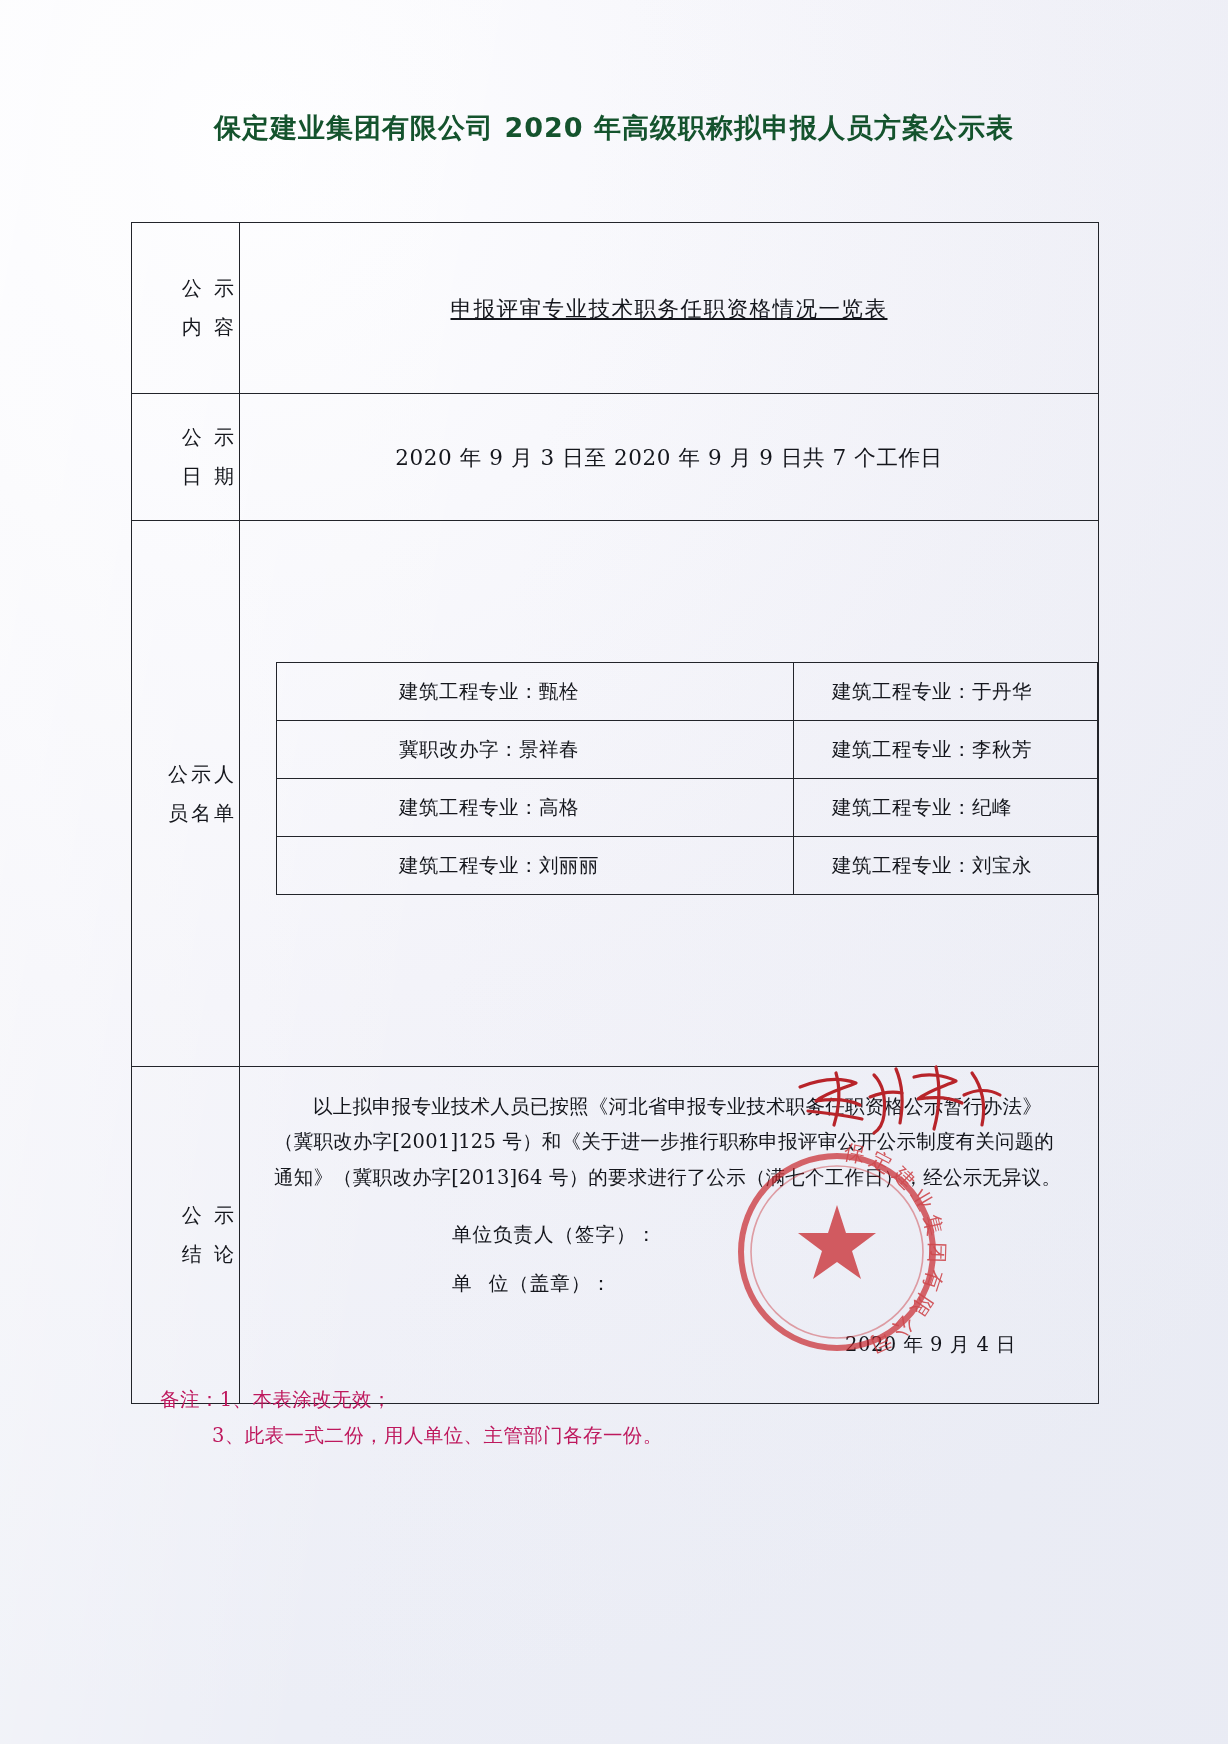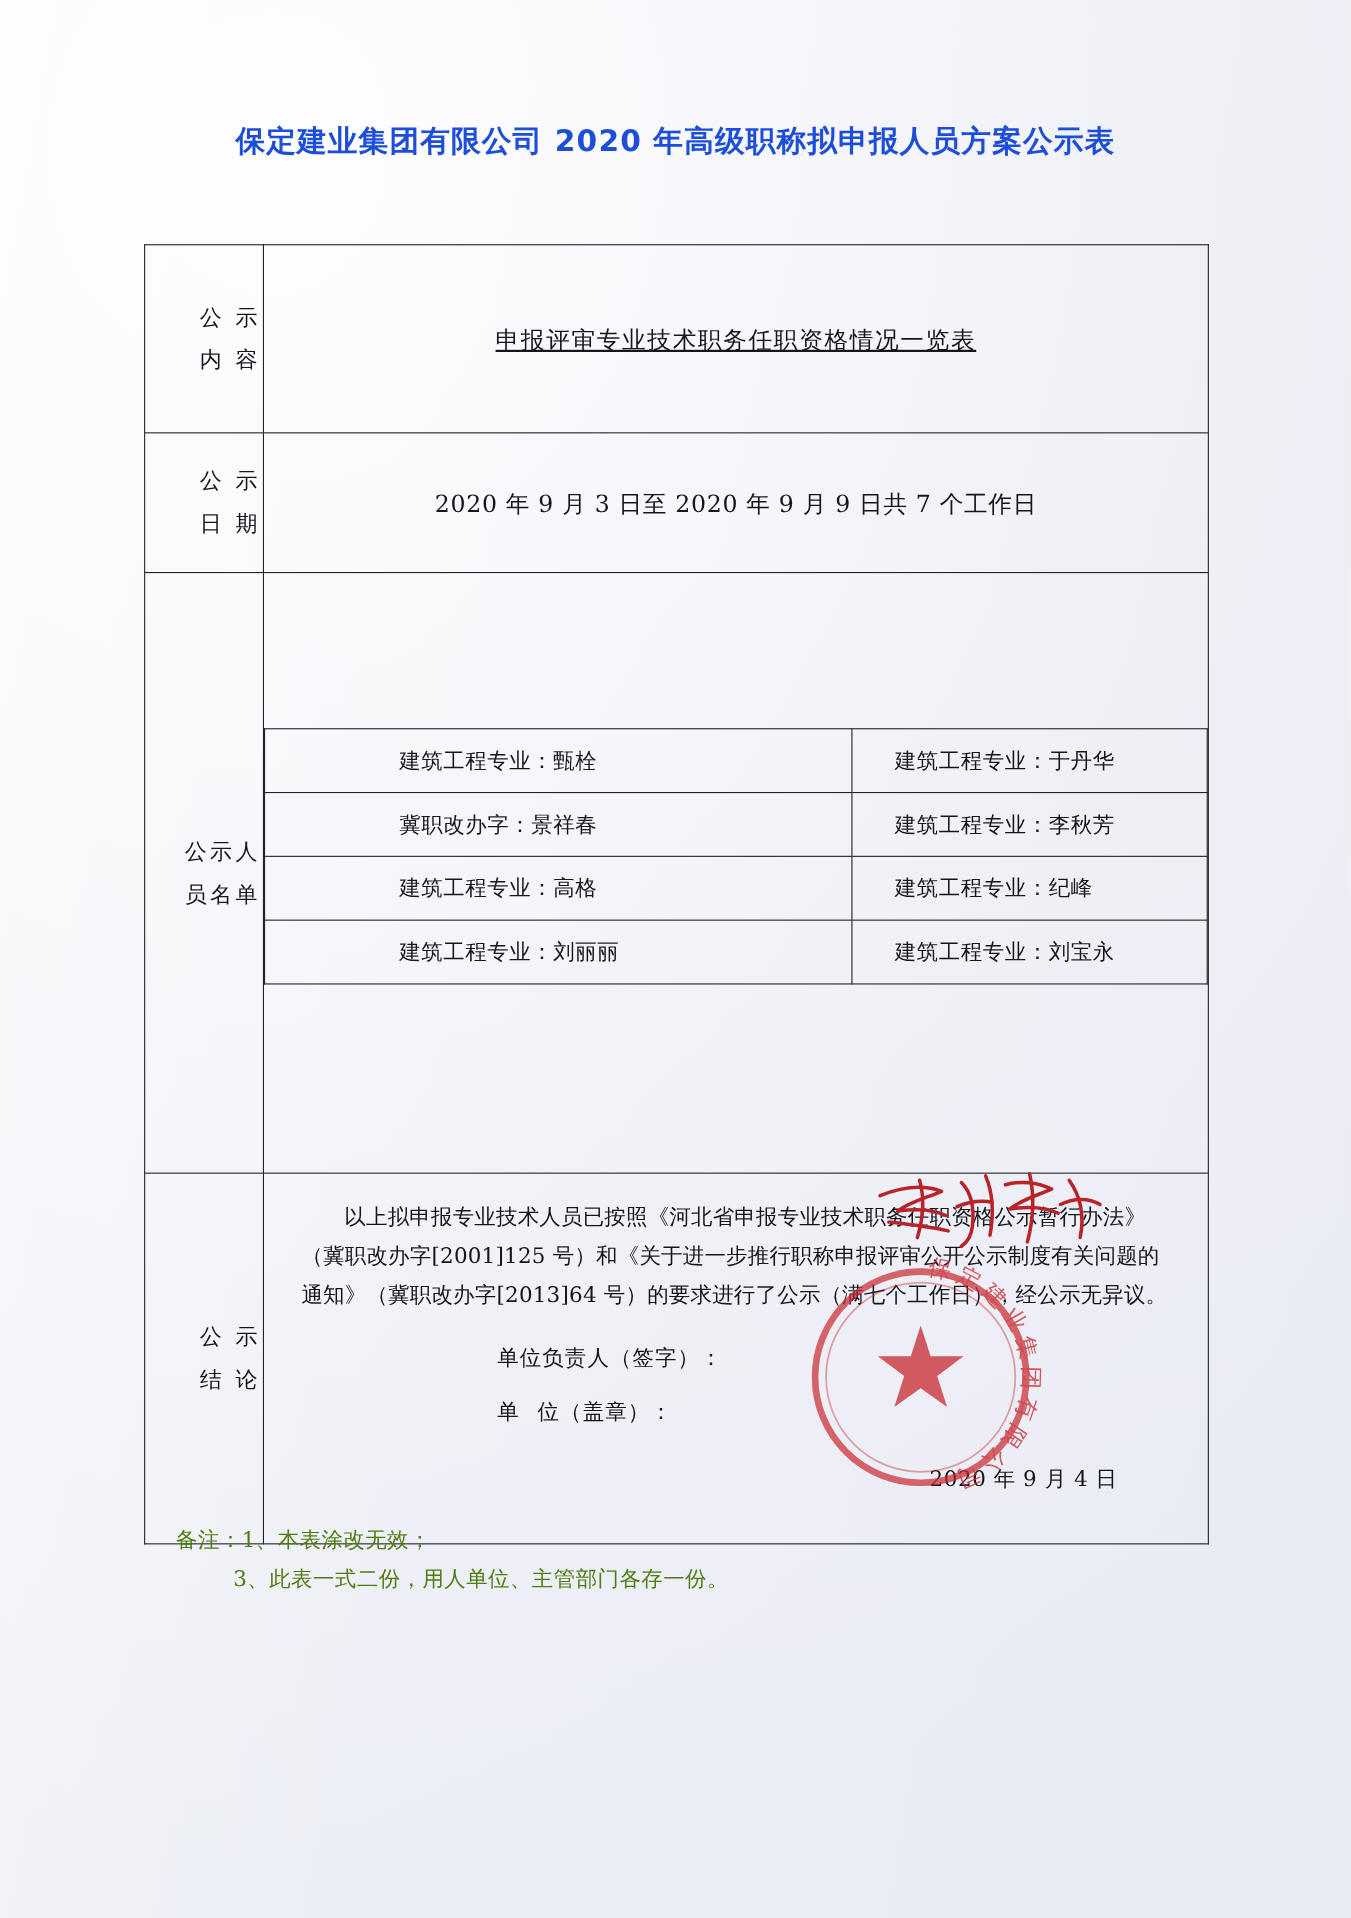--- a/index.html
+++ b/index.html
@@ -32,21 +32,21 @@
   .page-title {
     position: absolute;
     top: 110px;
     left: 0;
     width: 100%;
     text-align: center;
     font-family: "DejaVu Sans", "Liberation Sans", sans-serif;
     font-size: 27px;
     font-weight: bold;
     letter-spacing: 1px;
-    color: #1d4ed8;
+    color: #14532d;
   }
 
   table.form {
     position: absolute;
     left: 131px;
     top: 222px;
     width: 968px;
     border-collapse: collapse;
     table-layout: fixed;
   }
@@ -79,20 +79,21 @@
     letter-spacing: 0.6px;
   }
 
   .row-names td.body {
     height: 545px;
     padding: 0;
     vertical-align: middle;
   }
   .names-wrap {
     padding: 90px 0 120px 0;
+    margin-left: 36px;
   }
   .names-grid {
     width: 100%;
     border-collapse: collapse;
     table-layout: fixed;
   }
   .names-grid td {
     border: none;
     font-size: 19.5px;
     letter-spacing: 0.5px;
@@ -150,21 +151,21 @@
     pointer-events: none;
     opacity: 0.82;
   }
 
   .notes {
     position: absolute;
     left: 160px;
     top: 1382px;
     font-size: 19.5px;
     line-height: 1.85;
-    color: #4d7c0f;
+    color: #be185d;
     letter-spacing: 0.4px;
   }
   .notes .n {
     display: block;
     white-space: nowrap;
   }
   .notes .n.indent { padding-left: 52px; }
 </style>
 </head>
 <body>

